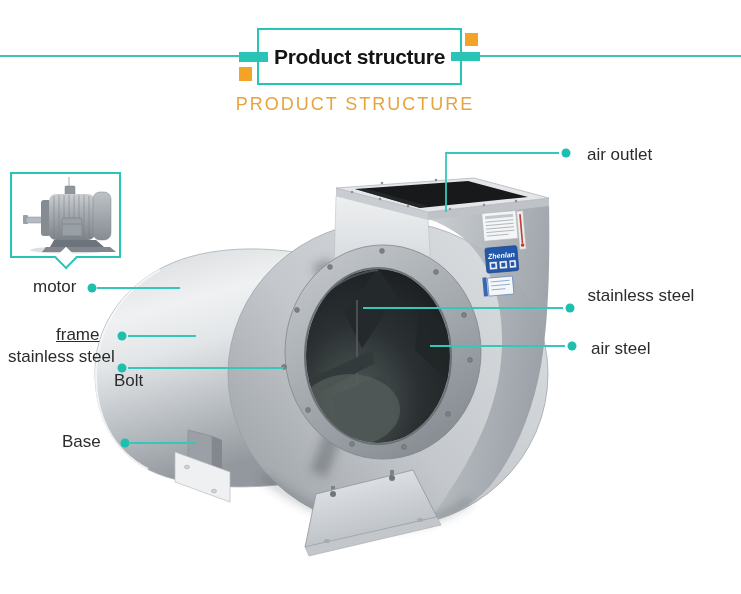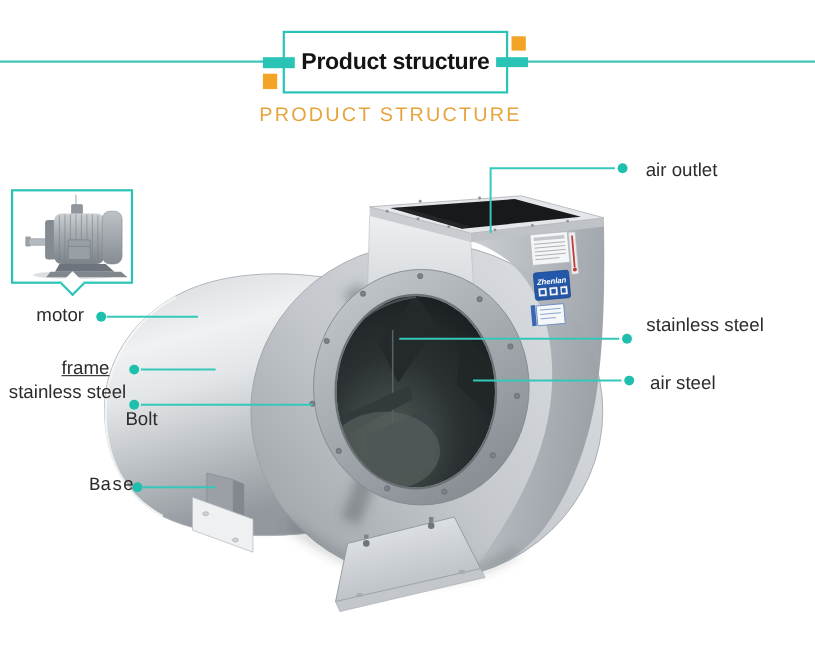--- a/index.html
+++ b/index.html
@@ -21,21 +21,21 @@
   .subtitle{left:230px;top:94px;width:250px;text-align:center;font-size:18px;letter-spacing:2px;
             color:#e7a43d;white-space:nowrap;}
 
   
   .lbl{font-size:17px;color:#2b2b2b;white-space:nowrap;line-height:22px;}
   .lbl-air-outlet{left:587px;top:144px;text-align:right;}
   .lbl-motor{left:33px;top:276px;}
   .lbl-frame{left:56px;top:324px;text-decoration:underline;}
   .lbl-stainless{left:8px;top:346px;}
   .lbl-bolt{left:70px;top:370px;margin-left:44px;}
-  .lbl-base{left:81px;top:431px;font-family:Liberation Mono, monospace;}
+  .lbl-base{left:62px;top:431px;}
   .lbl-impeller{left:574px;top:284px;width:134px;text-align:center;line-height:23px;}
   .lbl-air-inlet{left:591px;top:338px;}
 
   
   .motor-box{left:10px;top:172px;width:111px;height:86px;border:2px solid #2ac4b6;background:#fff;box-sizing:border-box;}
   .motor-tail{left:58px;top:250px;width:14px;height:14px;background:#fff;
               border-right:2px solid #2ac4b6;border-bottom:2px solid #2ac4b6;transform:rotate(45deg);}
   svg{display:block;}
 </style>
 </head>

